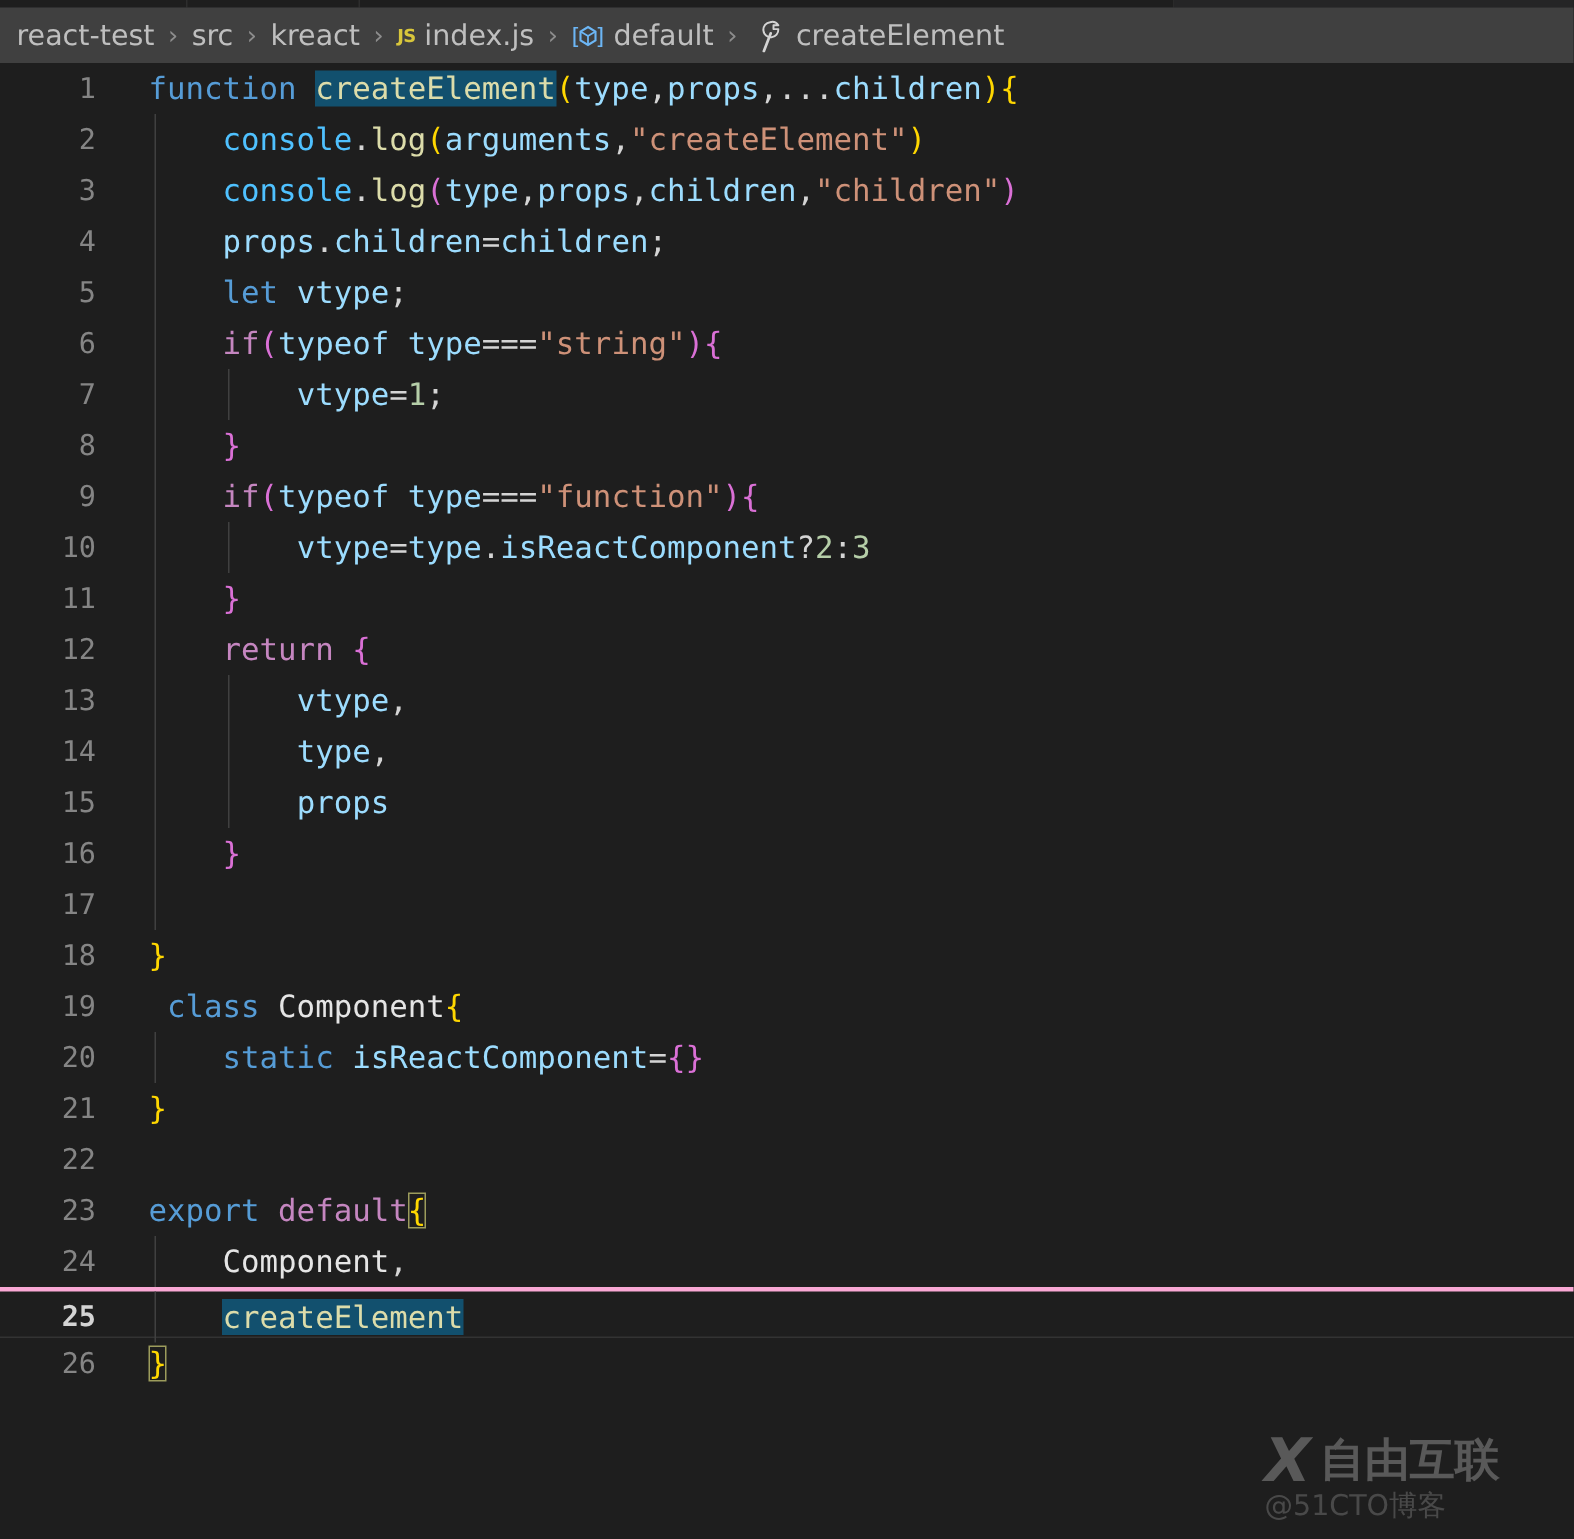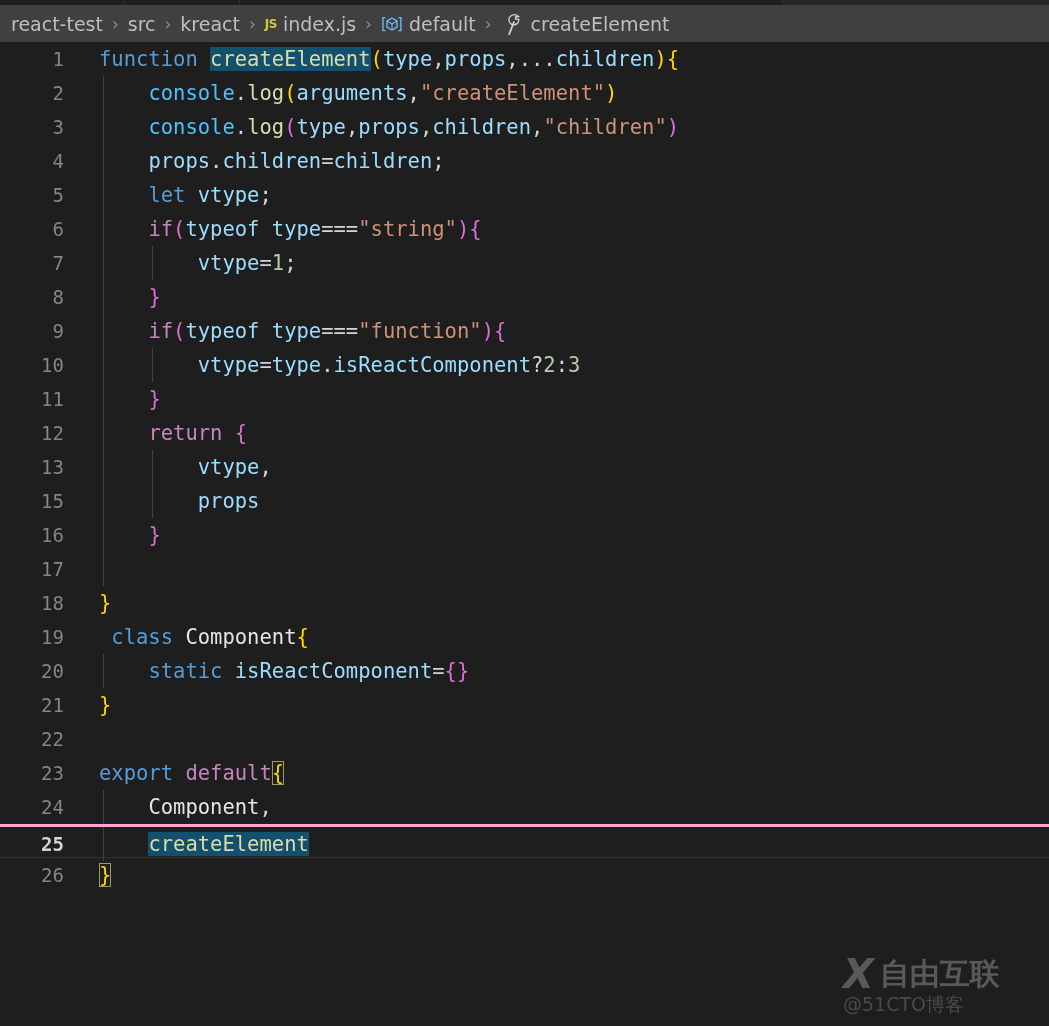--- a/index.html
+++ b/index.html
@@ -176,20 +176,21 @@
     <div class="row"><div class="gutter">4</div><div class="guide" style="left: 103px;"></div><div class="code"><span class="t-punct">    </span><span class="t-var">props</span><span class="t-punct">.</span><span class="t-var">children</span><span class="t-punct">=</span><span class="t-var">children</span><span class="t-punct">;</span></div></div>
     <div class="row"><div class="gutter">5</div><div class="guide" style="left: 103px;"></div><div class="code"><span class="t-punct">    </span><span class="t-kw">let</span><span class="t-punct"> </span><span class="t-var">vtype</span><span class="t-punct">;</span></div></div>
     <div class="row"><div class="gutter">6</div><div class="guide" style="left: 103px;"></div><div class="code"><span class="t-punct">    </span><span class="t-ctl">if</span><span class="t-pink">(</span><span class="t-var">typeof</span><span class="t-punct"> </span><span class="t-var">type</span><span class="t-punct">===</span><span class="t-str">"string"</span><span class="t-pink">)</span><span class="t-pink">{</span></div></div>
     <div class="row"><div class="gutter">7</div><div class="guide" style="left: 103px;"></div><div class="guide" style="left: 152.2px;"></div><div class="code"><span class="t-punct">        </span><span class="t-var">vtype</span><span class="t-punct">=</span><span class="t-num">1</span><span class="t-punct">;</span></div></div>
     <div class="row"><div class="gutter">8</div><div class="guide" style="left: 103px;"></div><div class="code"><span class="t-punct">    </span><span class="t-pink">}</span></div></div>
     <div class="row"><div class="gutter">9</div><div class="guide" style="left: 103px;"></div><div class="code"><span class="t-punct">    </span><span class="t-ctl">if</span><span class="t-pink">(</span><span class="t-var">typeof</span><span class="t-punct"> </span><span class="t-var">type</span><span class="t-punct">===</span><span class="t-str">"function"</span><span class="t-pink">)</span><span class="t-pink">{</span></div></div>
     <div class="row"><div class="gutter">10</div><div class="guide" style="left: 103px;"></div><div class="guide" style="left: 152.2px;"></div><div class="code"><span class="t-punct">        </span><span class="t-var">vtype</span><span class="t-punct">=</span><span class="t-var">type</span><span class="t-punct">.</span><span class="t-var">isReactComponent</span><span class="t-punct">?</span><span class="t-num">2</span><span class="t-punct">:</span><span class="t-num">3</span></div></div>
     <div class="row"><div class="gutter">11</div><div class="guide" style="left: 103px;"></div><div class="code"><span class="t-punct">    </span><span class="t-pink">}</span></div></div>
     <div class="row"><div class="gutter">12</div><div class="guide" style="left: 103px;"></div><div class="code"><span class="t-punct">    </span><span class="t-ctl">return</span><span class="t-punct"> </span><span class="t-pink">{</span></div></div>
     <div class="row"><div class="gutter">13</div><div class="guide" style="left: 103px;"></div><div class="guide" style="left: 152.2px;"></div><div class="code"><span class="t-punct">        </span><span class="t-var">vtype</span><span class="t-punct">,</span></div></div>
+    <div class="row"><div class="gutter">14</div><div class="guide" style="left: 103px;"></div><div class="guide" style="left: 152.2px;"></div><div class="code"><span class="t-punct">        </span><span class="t-var">type</span><span class="t-punct">,</span></div></div>
     <div class="row"><div class="gutter">15</div><div class="guide" style="left: 103px;"></div><div class="guide" style="left: 152.2px;"></div><div class="code"><span class="t-punct">        </span><span class="t-var">props</span></div></div>
     <div class="row"><div class="gutter">16</div><div class="guide" style="left: 103px;"></div><div class="code"><span class="t-punct">    </span><span class="t-pink">}</span></div></div>
     <div class="row"><div class="gutter">17</div><div class="guide" style="left: 103px;"></div><div class="code"></div></div>
     <div class="row"><div class="gutter">18</div><div class="code"><span class="t-yel">}</span></div></div>
     <div class="row"><div class="gutter">19</div><div class="code"><span class="t-punct"> </span><span class="t-kw">class</span><span class="t-punct"> </span><span class="t-class">Component</span><span class="t-yel">{</span></div></div>
     <div class="row"><div class="gutter">20</div><div class="guide" style="left: 103px;"></div><div class="code"><span class="t-punct">    </span><span class="t-kw">static</span><span class="t-punct"> </span><span class="t-var">isReactComponent</span><span class="t-punct">=</span><span class="t-pink">{</span><span class="t-pink">}</span></div></div>
     <div class="row"><div class="gutter">21</div><div class="code"><span class="t-yel">}</span></div></div>
     <div class="row"><div class="gutter">22</div><div class="code"></div></div>
     <div class="row"><div class="gutter">23</div><div class="code"><span class="t-kw">export</span><span class="t-punct"> </span><span class="t-ctl">default</span><span class="t-yel bmatch">{</span></div></div>
     <div class="row"><div class="gutter">24</div><div class="guide" style="left: 103px;"></div><div class="code"><span class="t-punct">    </span><span class="t-class">Component</span><span class="t-punct">,</span></div></div>

